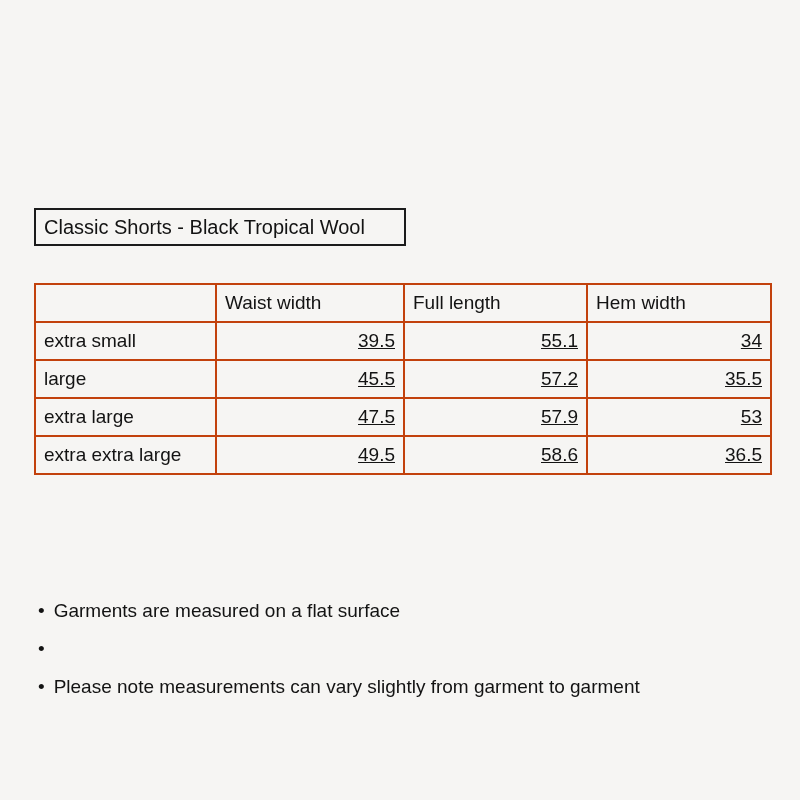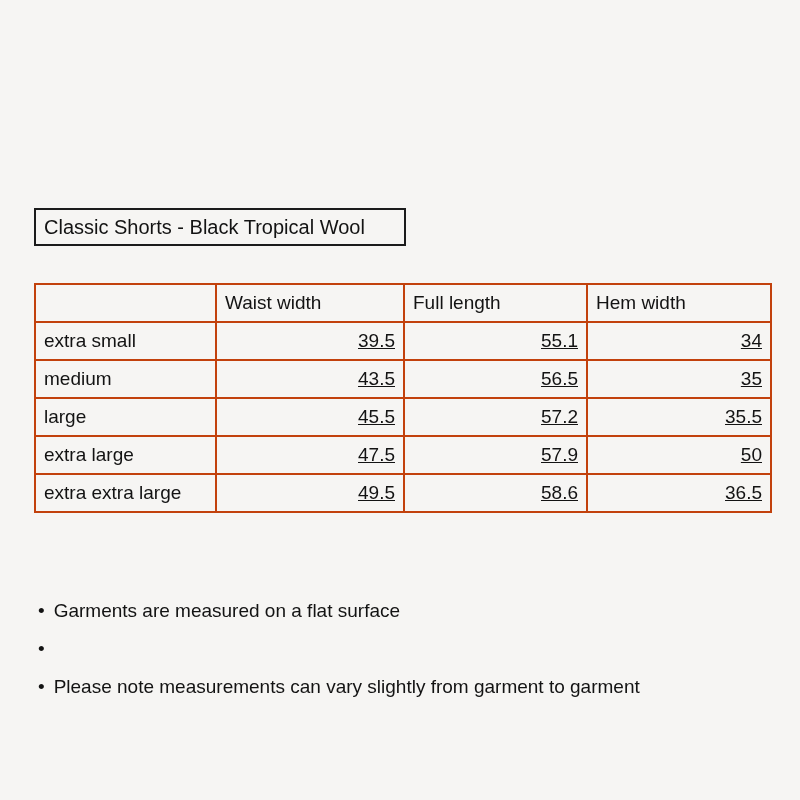--- a/index.html
+++ b/index.html
@@ -70,36 +70,30 @@
       </tr>
     </thead>
     <tbody>
       <tr>
         <td>extra small</td>
         <td class="num">39.5</td>
         <td class="num">55.1</td>
         <td class="num">34</td>
       </tr>
       <tr>
-        <td>medium</td>
-        <td class="num">43.5</td>
-        <td class="num">56.5</td>
-        <td class="num">35</td>
-      </tr>
-      <tr>
         <td>large</td>
         <td class="num">45.5</td>
         <td class="num">57.2</td>
         <td class="num">35.5</td>
       </tr>
       <tr>
         <td>extra large</td>
         <td class="num">47.5</td>
         <td class="num">57.9</td>
-        <td class="num">50</td>
+        <td class="num">53</td>
       </tr>
       <tr>
         <td>extra extra large</td>
         <td class="num">49.5</td>
         <td class="num">58.6</td>
         <td class="num">36.5</td>
       </tr>
     </tbody>
   </table>
 

